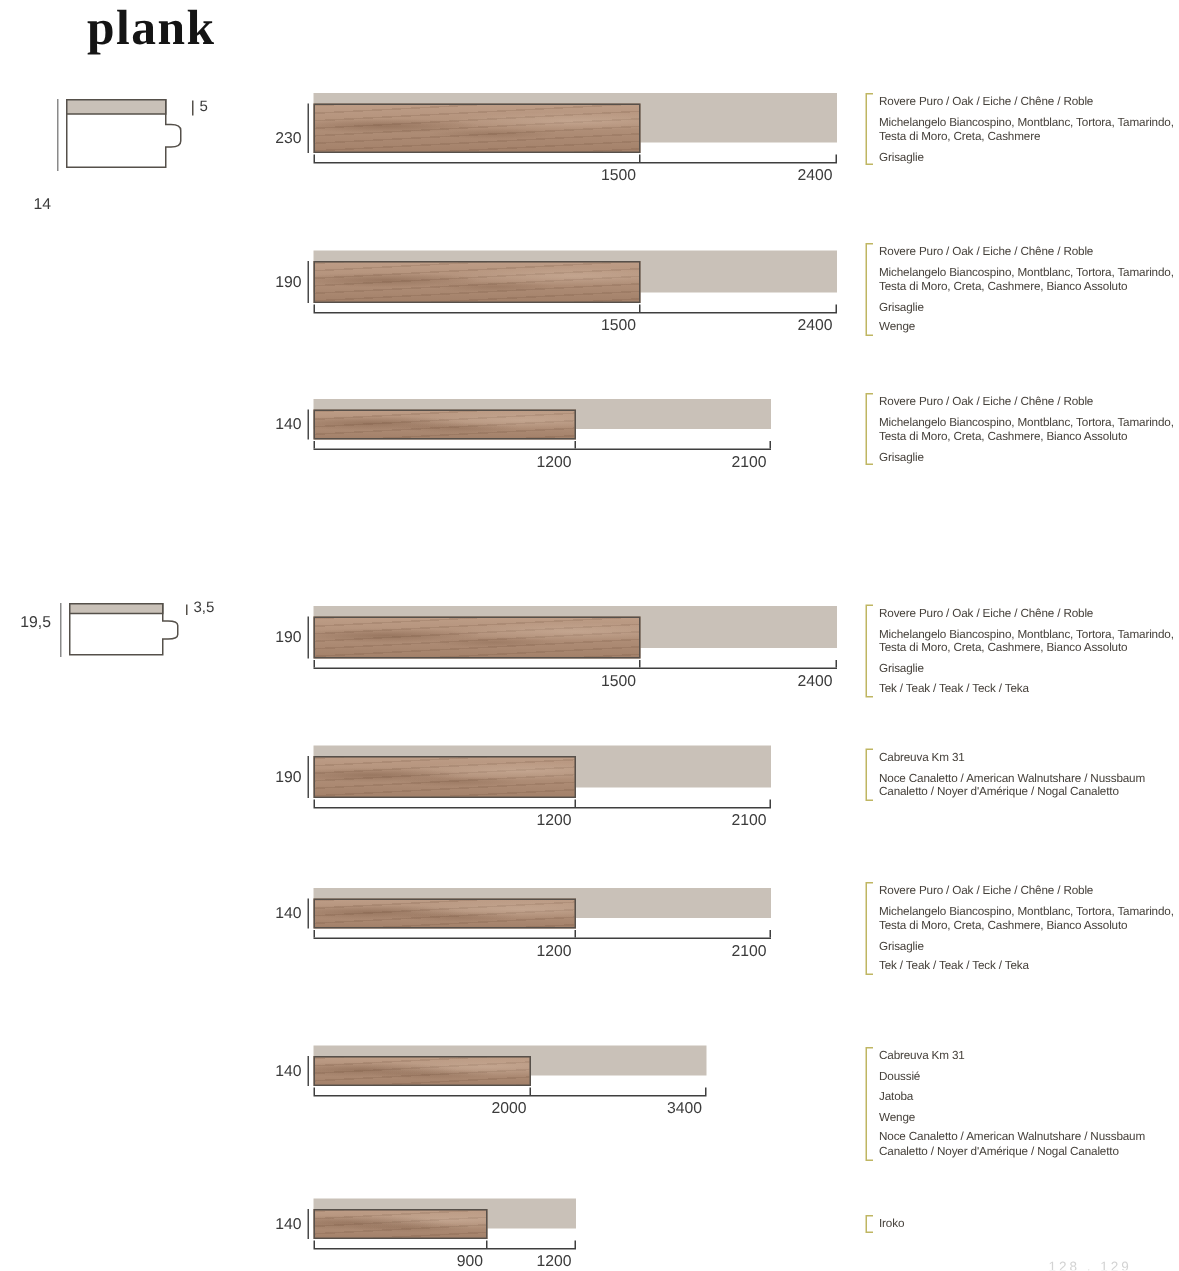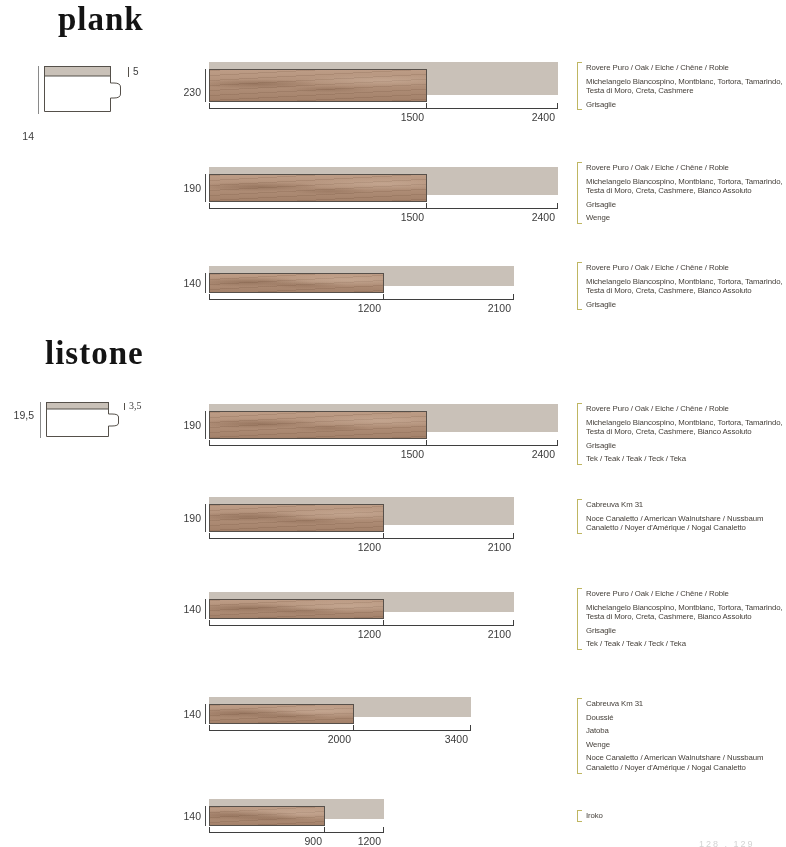--- a/index.html
+++ b/index.html
@@ -46,30 +46,29 @@
 
   <div class="cs-label" style="left:8px;top:82px;width:26px;margin-top:48px;">14</div>
   <div class="cs-vline" style="left:38px;top:66px;height:48px;"></div>
   <svg style="left:44px;top:66px;" width="82" height="48" viewBox="0 0 82 48">
     <path d="M0.5,0.5 H66.5 V17 H70 Q76.5,17 76.5,21 V28 Q76.5,32 70,32 H66.5 V45.5 H0.5 Z" fill="#ffffff" stroke="#55504a" stroke-width="1"></path>
     <rect x="0.5" y="0.5" width="66" height="9.5" fill="#c9c1b8" stroke="#55504a" stroke-width="1"></rect>
   </svg>
   <div class="cs-tick" style="left:128px;top:67px;height:10px;"></div>
   <div class="cs-small" style="left:133px;top:66px;">5</div>
 
-  <div class="title" style="left:45px;top:335px;">listone</div>
 
   <div class="cs-label" style="left:2px;top:409px;width:32px;">19,5</div>
   <div class="cs-vline" style="left:40px;top:402px;height:36px;"></div>
   <svg style="left:46px;top:402px;" width="75" height="36" viewBox="0 0 75 36">
     <path d="M0.5,0.5 H62.5 V12 H66 Q72.5,12 72.5,15 V21 Q72.5,24 66,24 H62.5 V34.5 H0.5 Z" fill="#ffffff" stroke="#55504a" stroke-width="1"></path>
     <rect x="0.5" y="0.5" width="62" height="6.5" fill="#c9c1b8" stroke="#55504a" stroke-width="1"></rect>
   </svg>
   <div class="cs-tick" style="left:124px;top:403px;height:7px;"></div>
-  <div class="cs-small" style="left:129px;top:400px;font-family:Liberation Serif, serif;">3,5</div>
+  <div class="cs-small" style="left:129px;top:400px;">3,5</div>
 
   <div class="footer-pages">128 . 129</div>
 
 <div class="row" style="position: absolute; left: 209px; top: 62px;">
       <div class="bar-gray" style="left: 0px; top: 0px; width: 349px; height: 33px;"></div>
       <div class="bar-wood" style="left: 0px; top: 7px; width: 218px; height: 33px;"></div>
       <div class="vtick" style="left: -4px; top: 7px; height: 33px;"></div>
       <div class="dim-label" style="left: -53px; width: 45px; top: 24px;">230</div>
       <div class="dim-line" style="left: 0px; top: 46px; width: 349px;">
         <span class="t" style="left: 0px;"></span>

